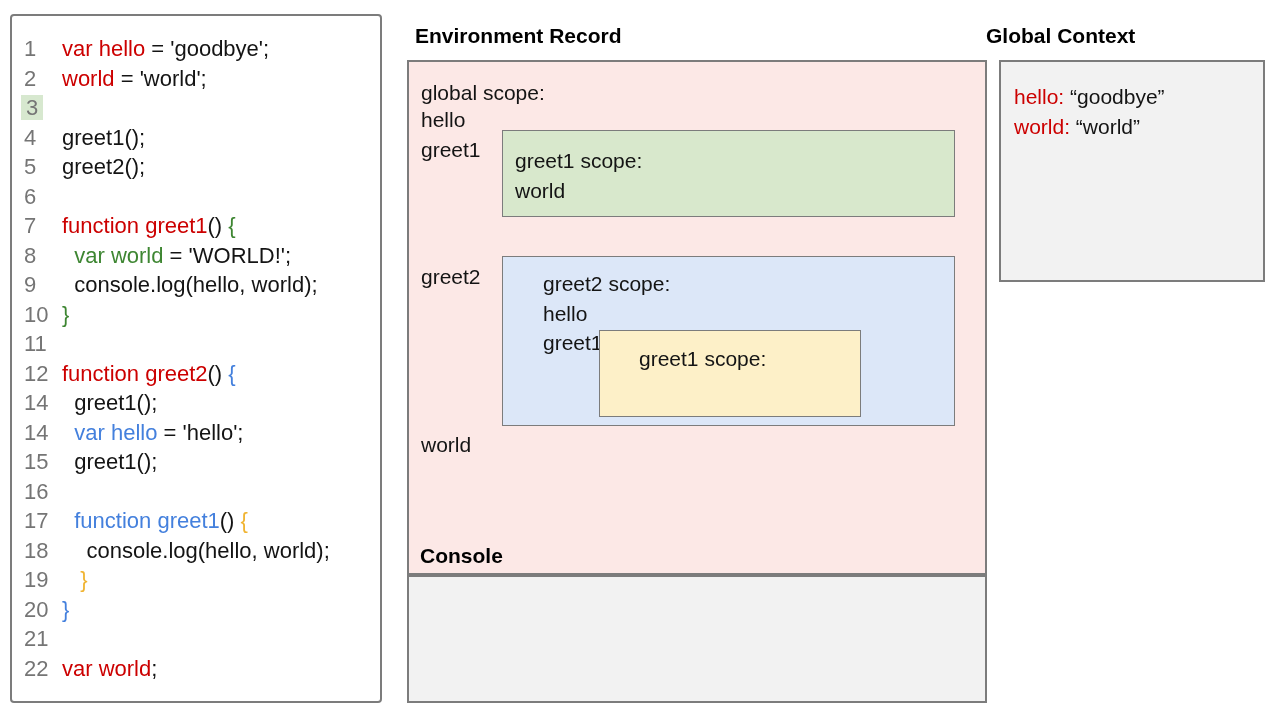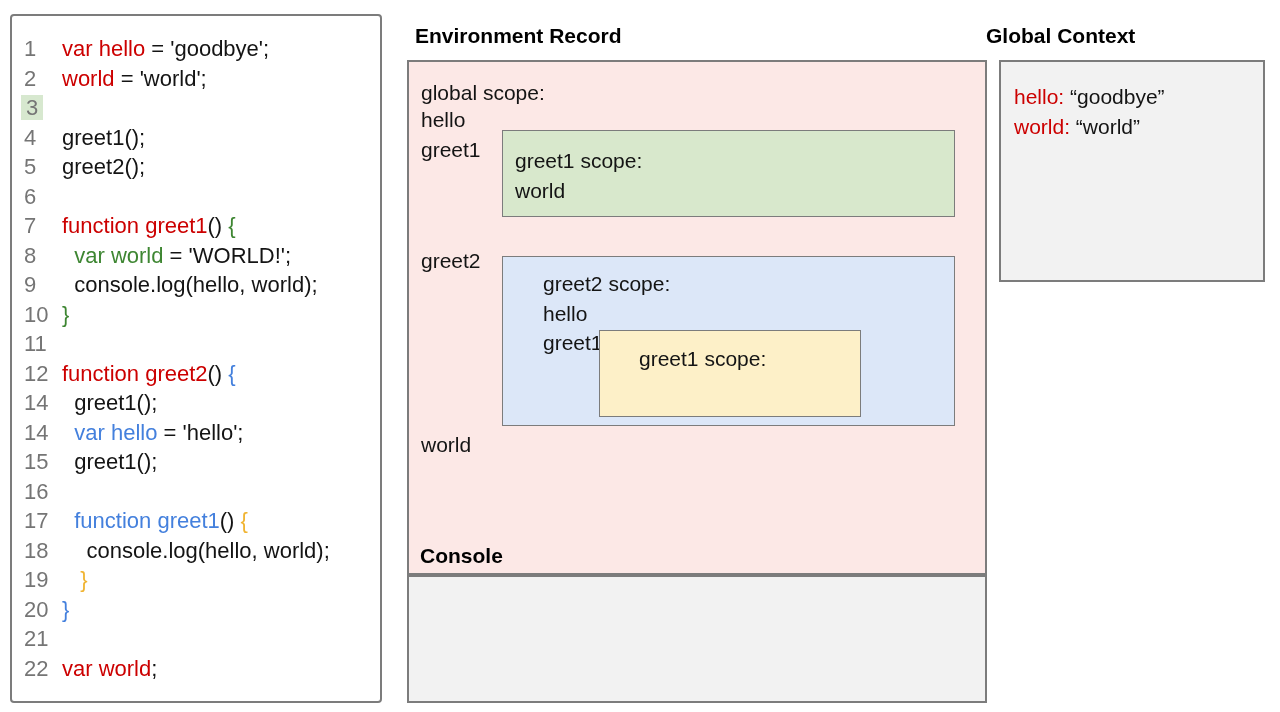--- a/index.html
+++ b/index.html
@@ -44,21 +44,21 @@
   .yellow-box  { left:96px;  top:73px;  width:262px; height:87px;  background:var(--yellow-bg); }
   .gc-box      { left:999px; top:60px;  width:266px; height:222px; background:var(--gray-bg); border-width:2px; }
   .console-box { left:407px; top:575px; width:580px; height:128px; background:var(--gray-bg); border-width:2px; }
 
   
   .dline { font-size:21px; line-height:29.5px; color:var(--ink); white-space:nowrap; }
   .er-label { position:absolute; left:12px; }
   .lbl-global { top:16px; }
   .lbl-hello  { top:43px; }
   .lbl-greet1 { top:73px; }
-  .lbl-greet2 { top:184px; }
+  .lbl-greet2 { top:200px; }
   .lbl-world  { top:368px; }
   .green-box .pad  { padding:15px 0 0 12px; }
   .blue-box  .pad  { padding:12px 0 0 12px;margin-left:28px; }
   .yellow-box .pad { padding:13px 0 0 11px; }
   .gc-box .pad     { padding:20px 0 0 13px; }
 </style>
 </head>
 <body>
 
 <div class="canvas">

